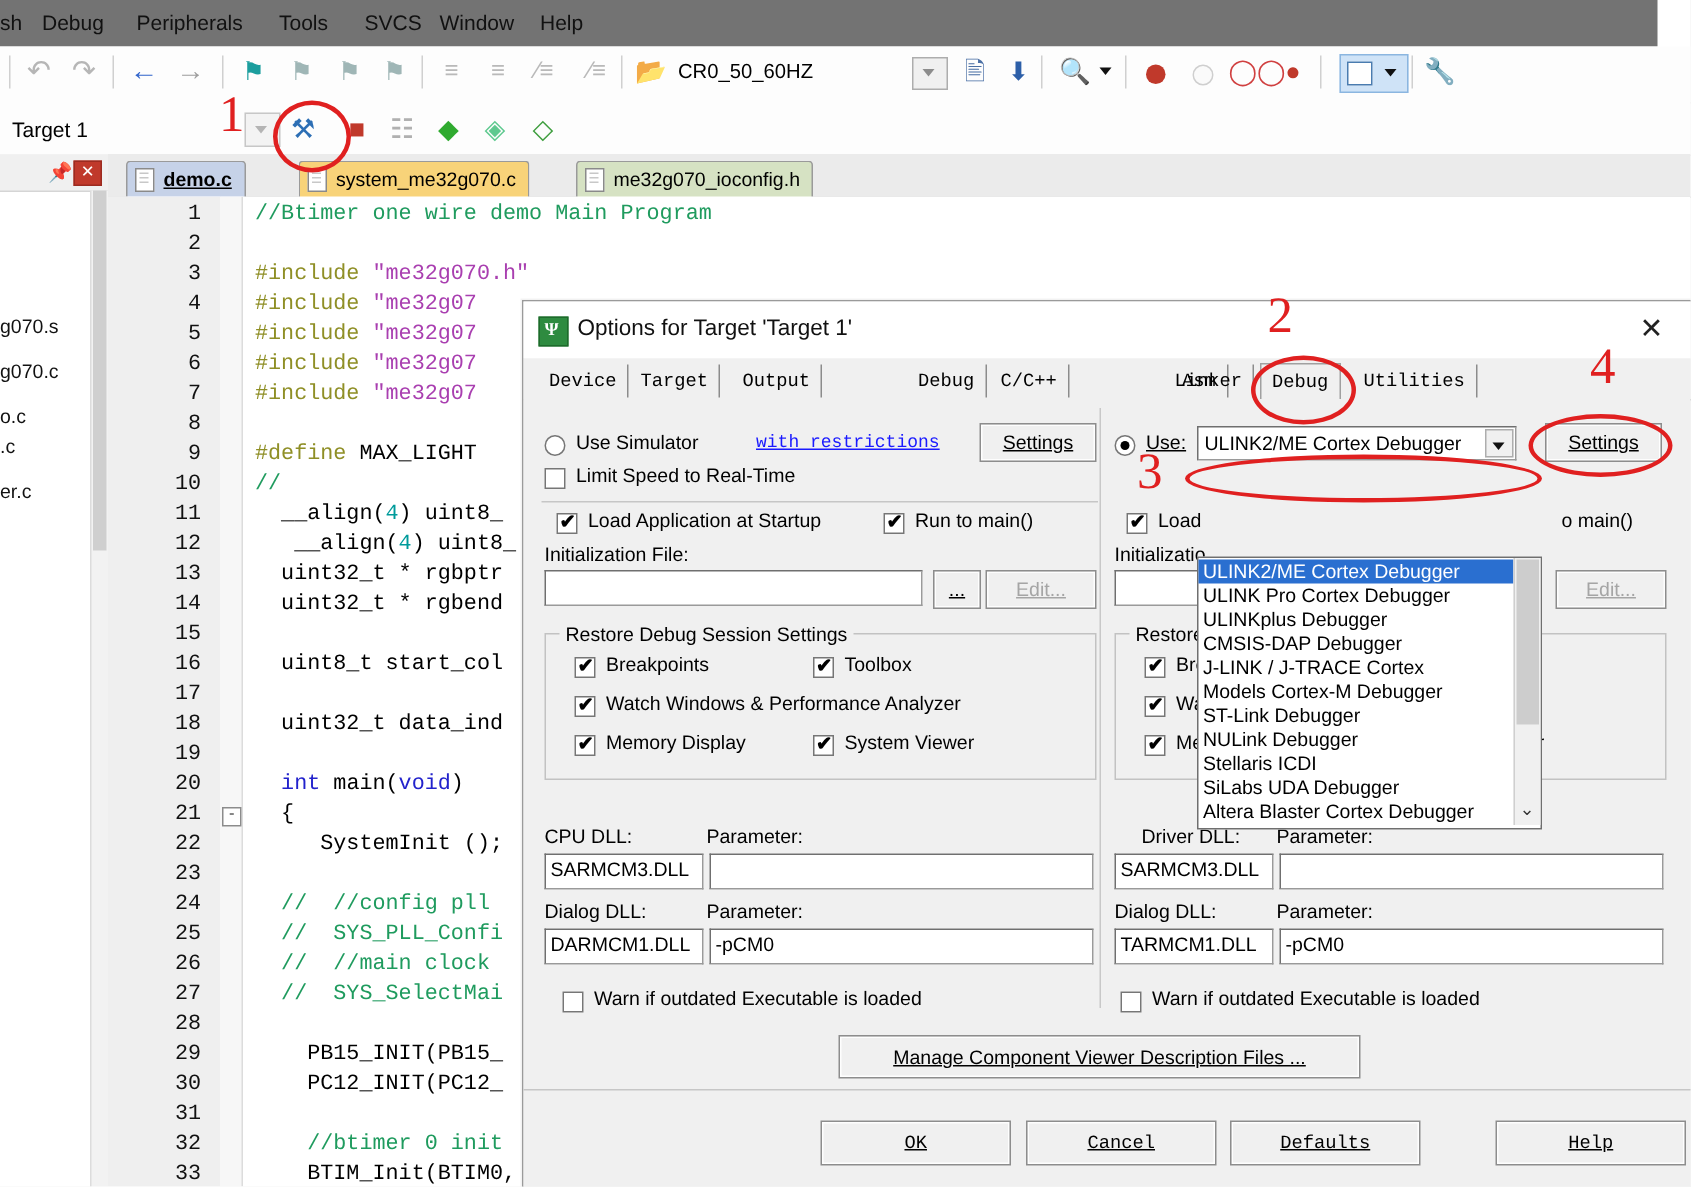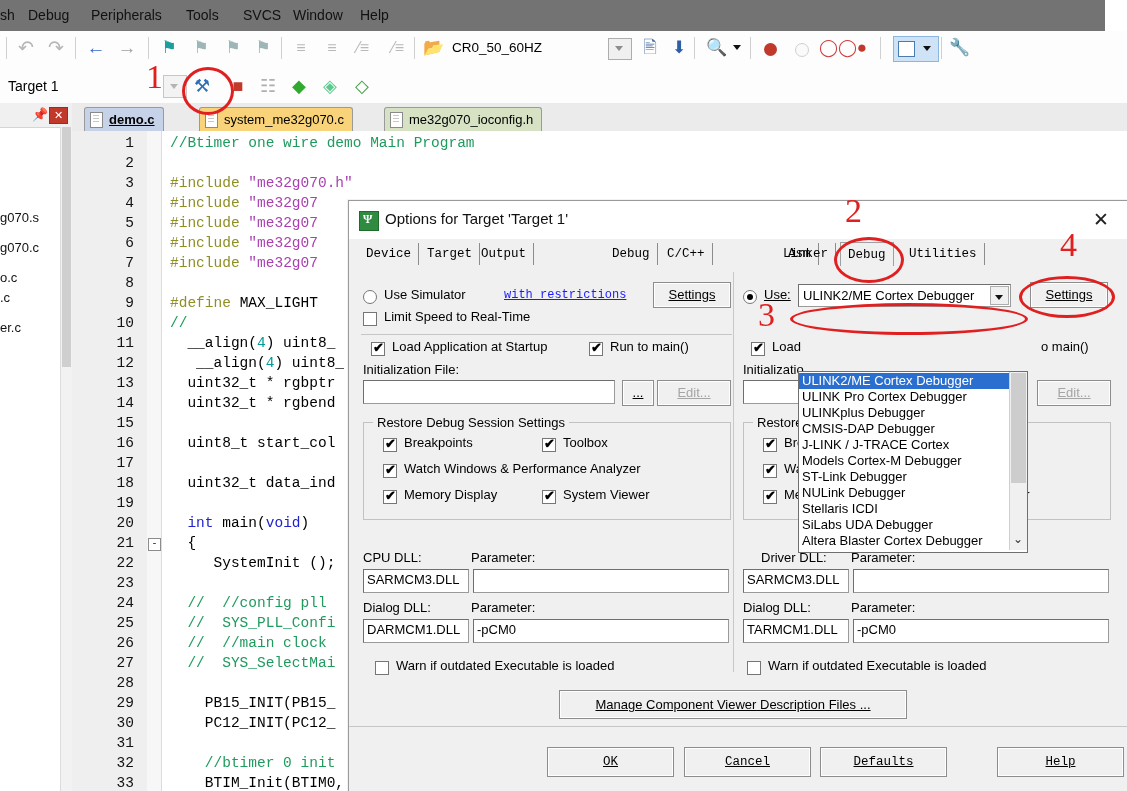--- a/index.html
+++ b/index.html
@@ -350,21 +350,21 @@
     <div id="dlgicon">
         <span>Ψ</span>
       </div>
     <div id="dlgtitle">Options for Target 'Target 1'</div>
     <div id="dlgclose">✕</div>
   </div>
 
   <div id="dlgtabs">
     <div class="dtab" style="left:10px;">Device</div>
     <div class="dtab" style="left:71px;">Target</div>
-    <div class="dtab" style="left:125px;">Output</div>
+    <div class="dtab" style="left:139px;">Output</div>
     <div class="dtab" style="left:192px;margin-top:40px;">Listing</div>
     <div class="dtab" style="left:256px;">Debug</div>
     <div class="dtab" style="left:311px;">C/C++</div>
     <div class="dtab" style="left:392px;margin-left:40px;">Asm</div>
     <div class="dtab" style="left:427px;">Linker</div>
     <div class="dtab sel" style="left:491px;">Debug</div>
     <div class="dtab" style="left:553px;">Utilities</div>
   </div>
 
   <div id="dlgbody">

